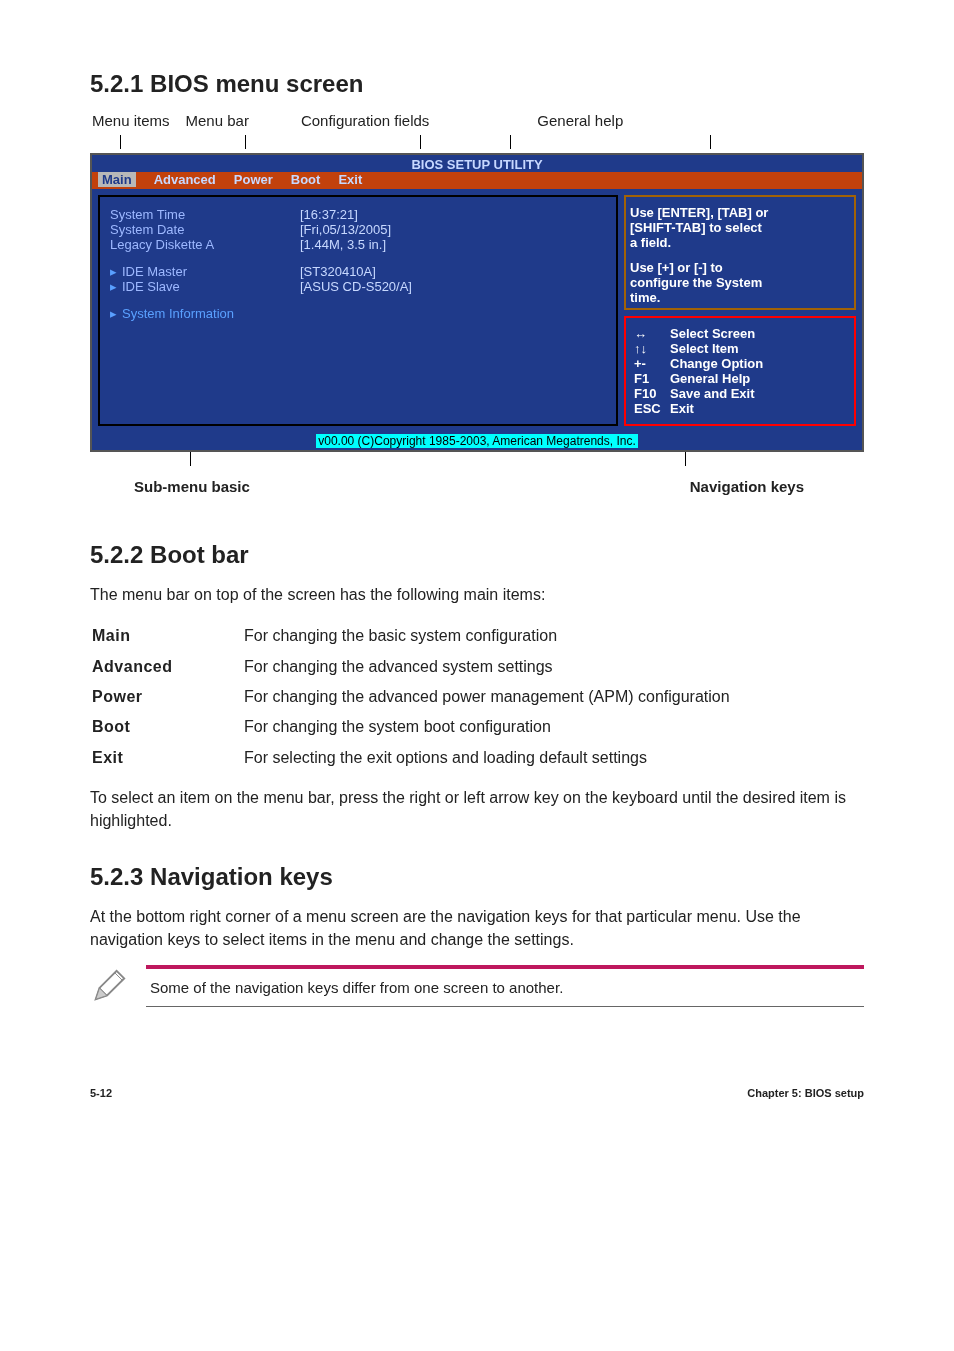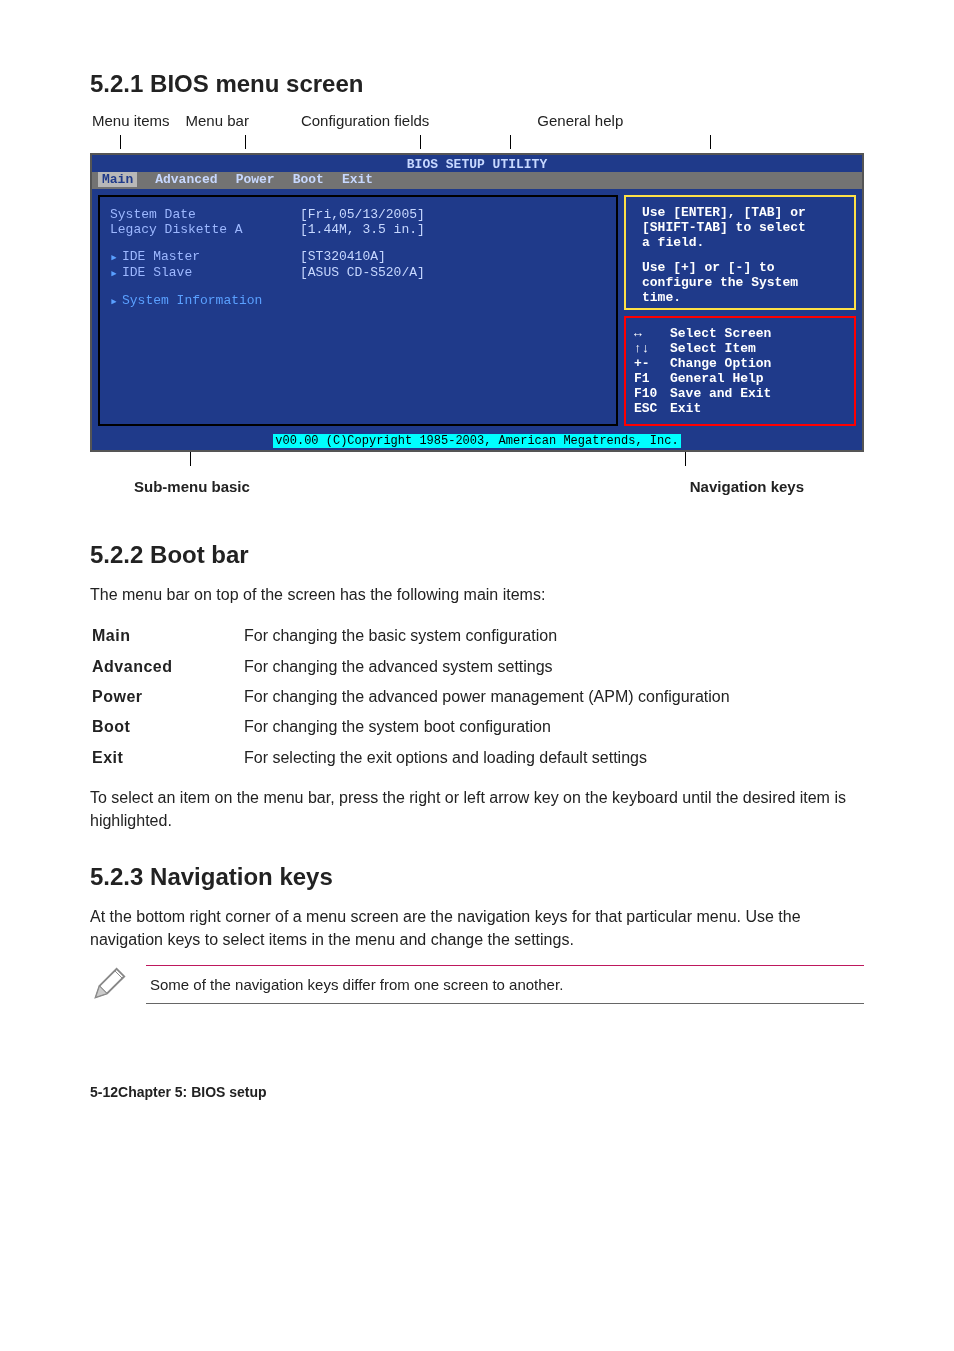--- a/index.html
+++ b/index.html
@@ -32,23 +32,23 @@
     height: 18px;
   }
   .connectors .line {
     position: absolute;
     background: #000;
     height: 14px;
     width: 1px;
   }
   .bios-box {
     border: 2px solid #555;
-    background: #737373;
+    background: #c2410c;
     width: 100%;
-    font-family: Liberation Mono, monospace;
+    font-family: Liberation Sans, sans-serif;
     font-size: 13px;
     color: #c7d8ff;
   }
   .bios-title-bar {
     background: #1f3a8a;
     text-align: center;
     font-weight: bold;
     font-size: 13px;
     padding-top: 2px;
   }
@@ -76,22 +76,22 @@
     color: #c7d8ff;
   }
   .bios-right {
     width: 232px;
     display: flex;
     flex-direction: column;
     gap: 6px;
     margin-left: 6px;
   }
   .bios-right-top {
-    border: 2px solid #fde047;
-    padding: 8px 16px;
+    border: 2px solid #a16207;
+    padding: 8px 4px;
     color: #fff;
     font-weight: bold;
     height: 115px;
   }
   .bios-right-bottom {
     border: 2px solid #f00;
     padding: 8px 8px;
     color: #fff;
     font-weight: bold;
   }
@@ -134,31 +134,32 @@
     gap: 18px;
     margin: 14px 0 0 0;
   }
   .note-icon {
     width: 38px;
     height: 38px;
     flex: 0 0 38px;
   }
   .note-text {
     flex: 1;
-    border-top: 1px solid #be185d;
+    border-top: 4px solid #be185d;
     border-bottom: 1px solid #666;
     padding: 10px 4px;
     font-size: 15px;
   }
   .page-footer {
     display: flex;
+    justify-content: space-between;
     font-weight: bold;
     border-top: 0;
     margin-top: 80px;
-    font-size: 14px;
+    font-size: 11px;
   }
   .bios-left .grp-gap { height: 12px; }
 </style>
 </head>
 <body>
 
 <h2>5.2.1   BIOS menu screen</h2>
 
 <div class="labels-row">
   <span class="lbl1">Menu items</span>
@@ -179,20 +180,24 @@
   <div class="bios-title-bar">BIOS SETUP UTILITY</div>
   <div class="bios-menu-bar">
     <span class="active">Main</span>
     <span>Advanced</span>
     <span>Power</span>
     <span>Boot</span>
     <span>Exit</span>
   </div>
   <div class="bios-body">
     <div class="bios-left">
+      <div class="bios-left-row">
+          <span class="bios-left-key">System Time</span>
+          <span class="bios-left-val">[16:37:21]</span>
+        </div>
       <div class="bios-left-row">
           <span class="bios-left-key">System Date</span>
           <span class="bios-left-val">[Fri,05/13/2005]</span>
         </div>
       <div class="bios-left-row">
           <span class="bios-left-key">Legacy Diskette A</span>
           <span class="bios-left-val">[1.44M, 3.5 in.]</span>
         </div>
       <div class="grp-gap"></div>
       <div class="bios-left-row">

